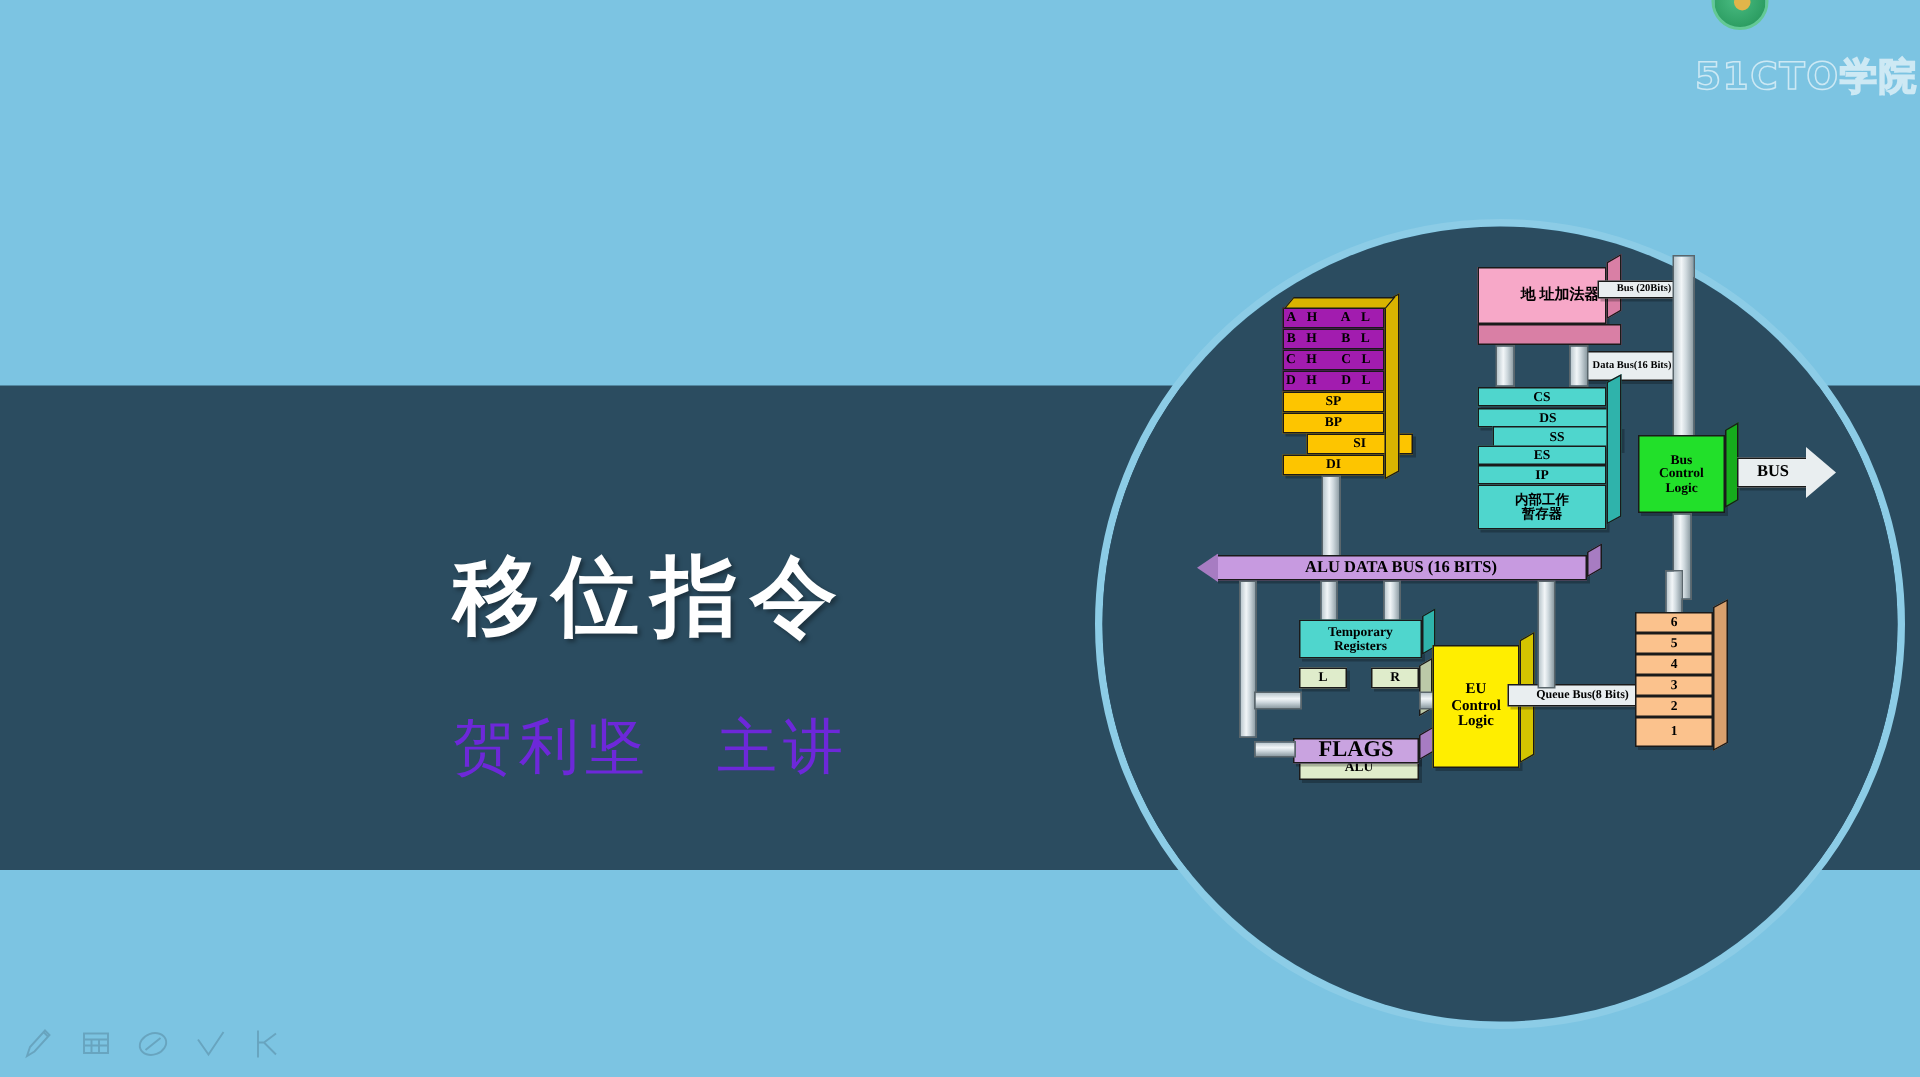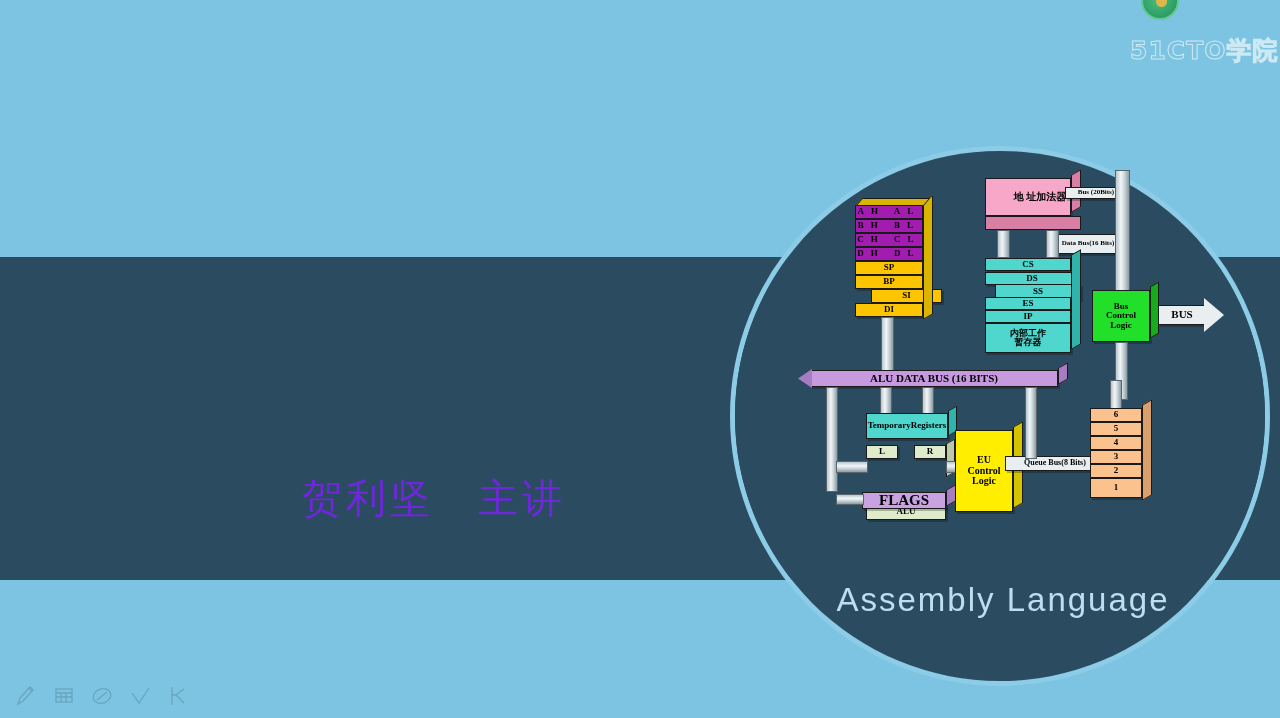--- a/index.html
+++ b/index.html
@@ -185,21 +185,21 @@
     <div class="pipe" style="left:335px;top:182px;width:13px;height:58px;"></div>
 
     <div class="blk busbar" style="left:30px;top:210px;width:248px;height:17px;">ALU DATA BUS (16 BITS)</div>
     <div class="side-pu" style="left:18px;top:209px;width:14px;height:19px;clip-path:polygon(100% 0,100% 100%,0 50%);border:0;"></div>
     <div class="side-pu" style="left:278px;top:205px;width:10px;height:17px;transform:skewY(-30deg);border:1px solid #1a1a1a;"></div>
 
     <div class="pipe" style="left:46px;top:227px;width:12px;height:105px;"></div>
     <div class="pipe" style="left:100px;top:227px;width:12px;height:28px;"></div>
     <div class="pipe" style="left:142px;top:227px;width:12px;height:28px;"></div>
 
-    <div class="blk cyan" style="left:86px;top:253px;width:82px;height:26px;flex-direction:row;">
+    <div class="blk cyan" style="left:86px;top:253px;width:82px;height:26px;flex-direction:column;">
       <span>Temporary</span>
       <span>Registers</span>
     </div>
     <div class="side-cy" style="left:168px;top:248px;width:9px;height:26px;transform:skewY(-30deg);border:1px solid #1a1a1a;"></div>
 
     <div class="blk palegrn" style="left:86px;top:285px;width:32px;height:14px;">L</div>
     <div class="blk palegrn" style="left:134px;top:285px;width:32px;height:14px;">R</div>
 
     <div class="blk palegrn" style="left:86px;top:299px;width:80px;height:16px;margin-top:45px;">ALU</div>
     <div class="side-pg" style="left:166px;top:281px;width:9px;height:34px;transform:skewY(-30deg);border:1px solid #1a1a1a;"></div>
@@ -225,22 +225,22 @@
 
     <div class="blk peach" style="left:310px;top:248px;width:52px;height:14px;">6</div>
     <div class="blk peach" style="left:310px;top:262px;width:52px;height:14px;">5</div>
     <div class="blk peach" style="left:310px;top:276px;width:52px;height:14px;">4</div>
     <div class="blk peach" style="left:310px;top:290px;width:52px;height:14px;">3</div>
     <div class="blk peach" style="left:310px;top:304px;width:52px;height:14px;">2</div>
     <div class="blk peach" style="left:310px;top:318px;width:52px;height:20px;">1</div>
     <div class="side-pe" style="left:362px;top:242px;width:10px;height:96px;transform:skewY(-28deg);border:1px solid #1a1a1a;"></div>
   </div>
 
+  <div class="slide-title">移位指令</div>
   <div class="slide-presenter">贺利坚　主讲</div>
-  <div class="circ-cap-en">Assembly Language</div>
 
   <div class="logo-dot"></div>
   <div class="watermark">51CTO学院</div>
 
   <div class="toolbar">
     <div class="tool">
       <svg viewBox="0 0 24 24" fill="none" stroke="#3b5d70" stroke-width="1.3">
         <path d="M4 20 L6 14 L16 3 L19 6 L9 17 Z"></path>
           <path d="M15 4 L18 7"></path>
       </svg>

